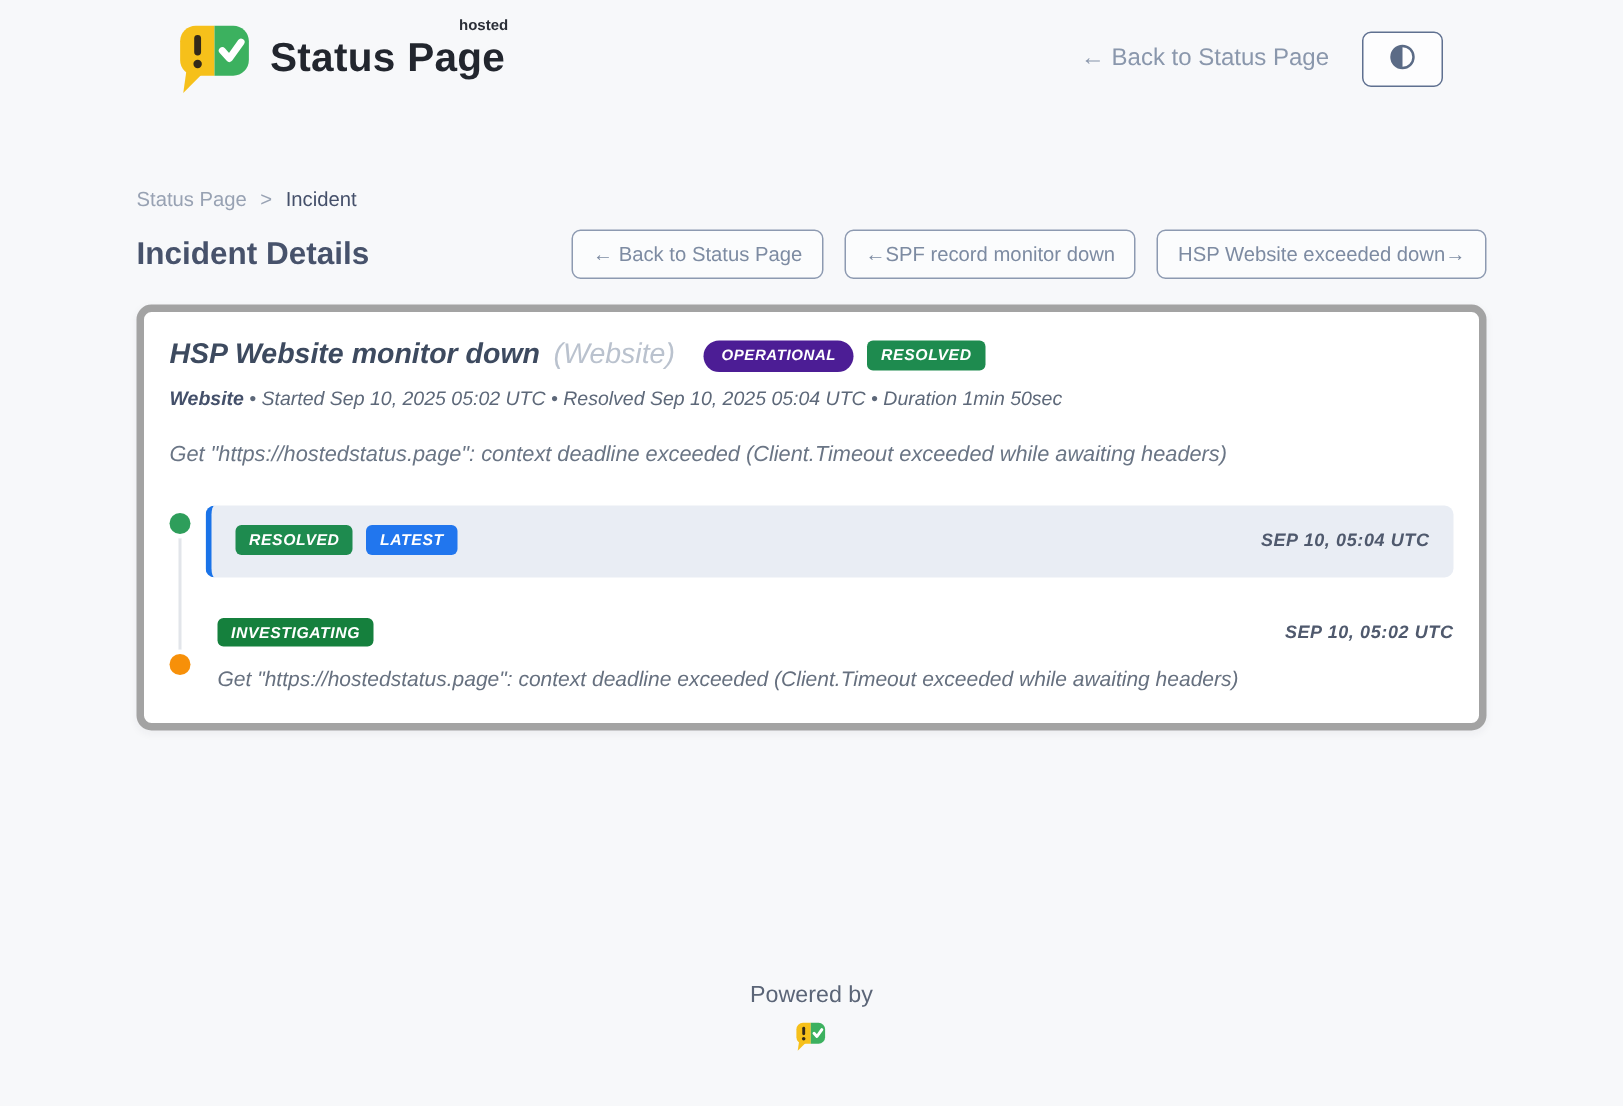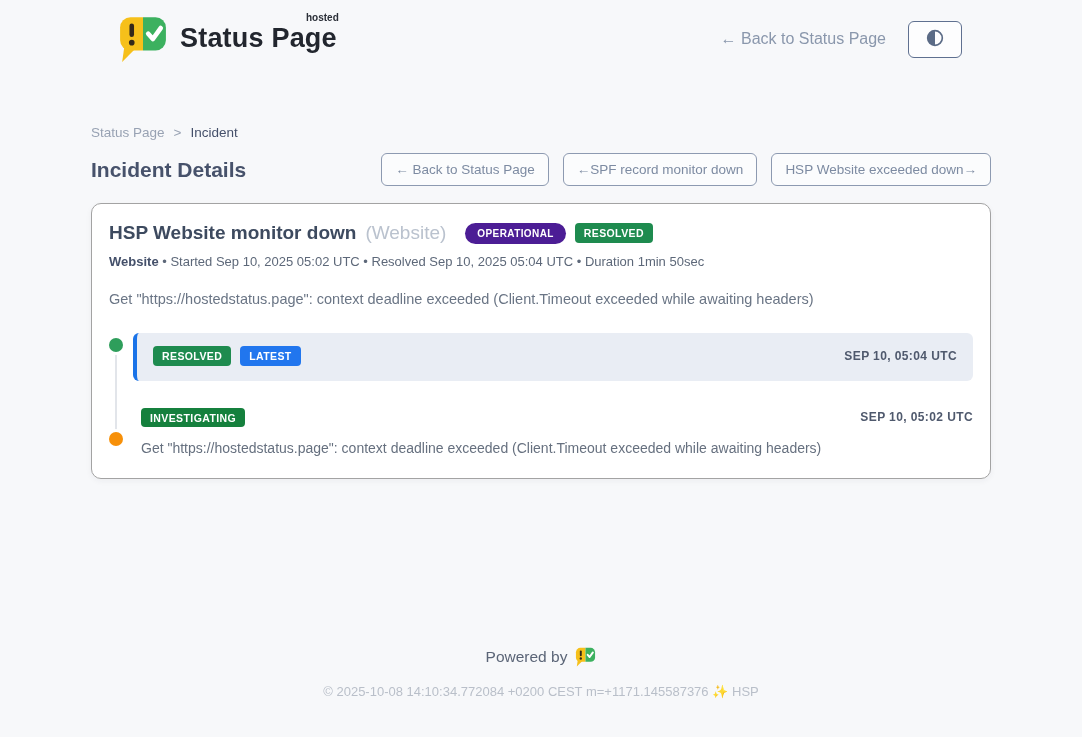--- a/index.html
+++ b/index.html
@@ -42,23 +42,24 @@
   }
   .page-title { font-size:21px; font-weight:700; color:#47526b; }
   .nav-buttons { display:flex; gap:14px; }
   .nav-btn {
     background:#fbfcfd; border:1px solid #8d9ab1; border-radius:6px;
     color:#7d8ba2; font-size:13.5px; font-family:"Liberation Sans",sans-serif;
     padding:8px 13px; cursor:pointer; white-space:nowrap;
   }
   
   .card {
-    margin-top:17px; background:#ffffff; border:1px solid #a3a3a3;
+    margin-top:17px; background:#ffffff; border:5px solid #a3a3a3;
     border-radius:10px; padding:18px 17px 22px;
     box-shadow:0 2px 6px rgba(30,40,60,0.05);
+    font-style:italic;
   }
   .card-title-row { display:flex; align-items:center; gap:9px; flex-wrap:wrap; }
   .incident-title { font-size:19px; font-weight:700; color:#3d4a5f; }
   .incident-component { font-size:19px; font-weight:400; color:#bac2ce; margin-right:10px; }
   .badge {
     color:#fff; font-weight:700; display:inline-block; line-height:1;
     letter-spacing:0.4px;
   }
   .badge-pill { font-size:10px; padding:6px 12px 5px; border-radius:999px; background:#4c1d95; }
   .badge-rect { font-size:10.5px; padding:5px 9px 4px; border-radius:4px; }
@@ -88,21 +89,21 @@
   .tl-badges { display:flex; gap:9px; }
   .tl-timestamp {
     font-size:12px; font-weight:700; color:#4f596d; letter-spacing:0.4px;
   }
   .tl-message { margin-top:13px; font-size:14px; color:#66707f; }
   .tl-entry-plain { margin-top:27px; padding-left:8px; }
   
   .footer { text-align:center; margin-top:168px; }
   .powered {
     display:inline-flex; align-items:center; gap:8px;
-    font-size:15.5px; color:#5b6577; cursor:pointer; text-decoration:none;
+    font-size:15.5px; color:#5b6577; cursor:pointer; text-decoration:none;flex-direction:column;
   }
   .copyright { margin-top:17px; font-size:13px; color:#b9bfc9; }
   .sparkle { color:#f2c14e; font-weight:700; }
   .logo-svg { display:block; }
 </style>
 </head>
 <body>
 
 <div class="header">
   <div class="logo">
@@ -202,18 +203,13 @@
       <svg class="logo-svg" width="21" height="20" viewBox="0 0 48 46">
         <path d="M12 2 H24 V34 H12 A10 10 0 0 1 2 24 V12 A10 10 0 0 1 12 2 Z" fill="#f6c01a"></path>
         <polygon points="6,31 18,31 4,45" fill="#f6c01a"></polygon>
         <path d="M24 2 H36 A10 10 0 0 1 46 12 V24 A10 10 0 0 1 36 34 H24 Z" fill="#3cb15f"></path>
         <rect x="11" y="8" width="4.4" height="13" rx="2.2" fill="#33291a"></rect>
         <circle cx="13.2" cy="26.5" r="2.7" fill="#33291a"></circle>
         <polyline points="29,18 33.5,23 41,12.5" stroke="#ffffff" stroke-width="4.5" fill="none" stroke-linecap="round" stroke-linejoin="round"></polyline>
       </svg>
     </span>
   </a>
-  <div class="copyright">
-    <span>© 2025-10-08 14:10:34.772084 +0200 CEST m=+1171.145587376</span>
-    <span class="sparkle">✨</span>
-    <span>HSP</span>
-  </div>
 </div>
 
 </body></html>

